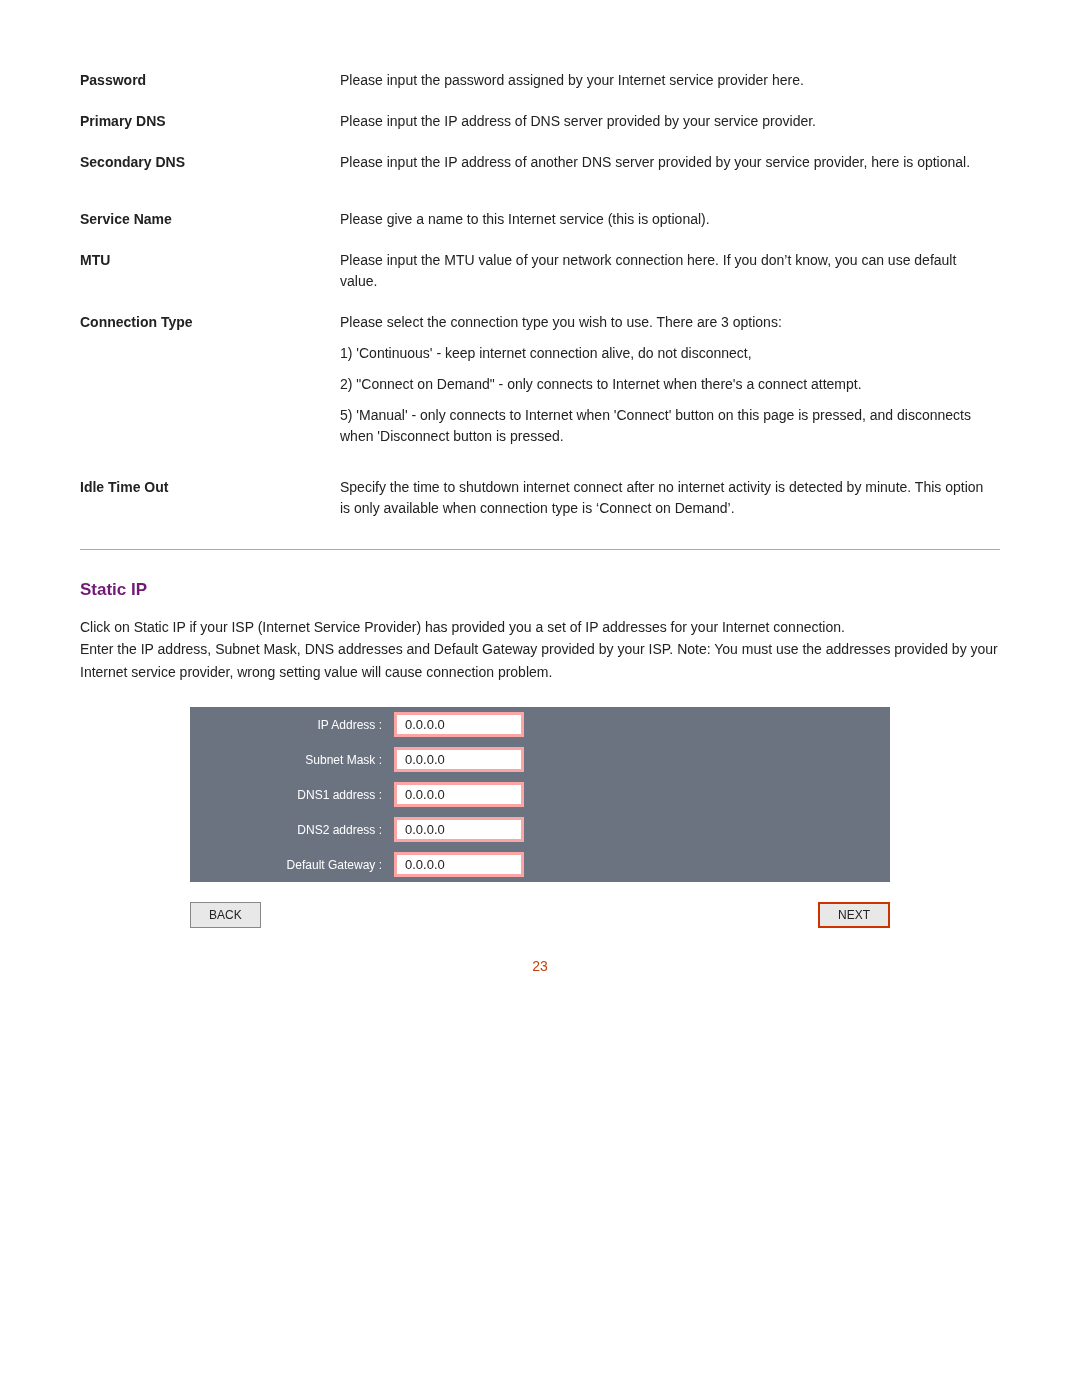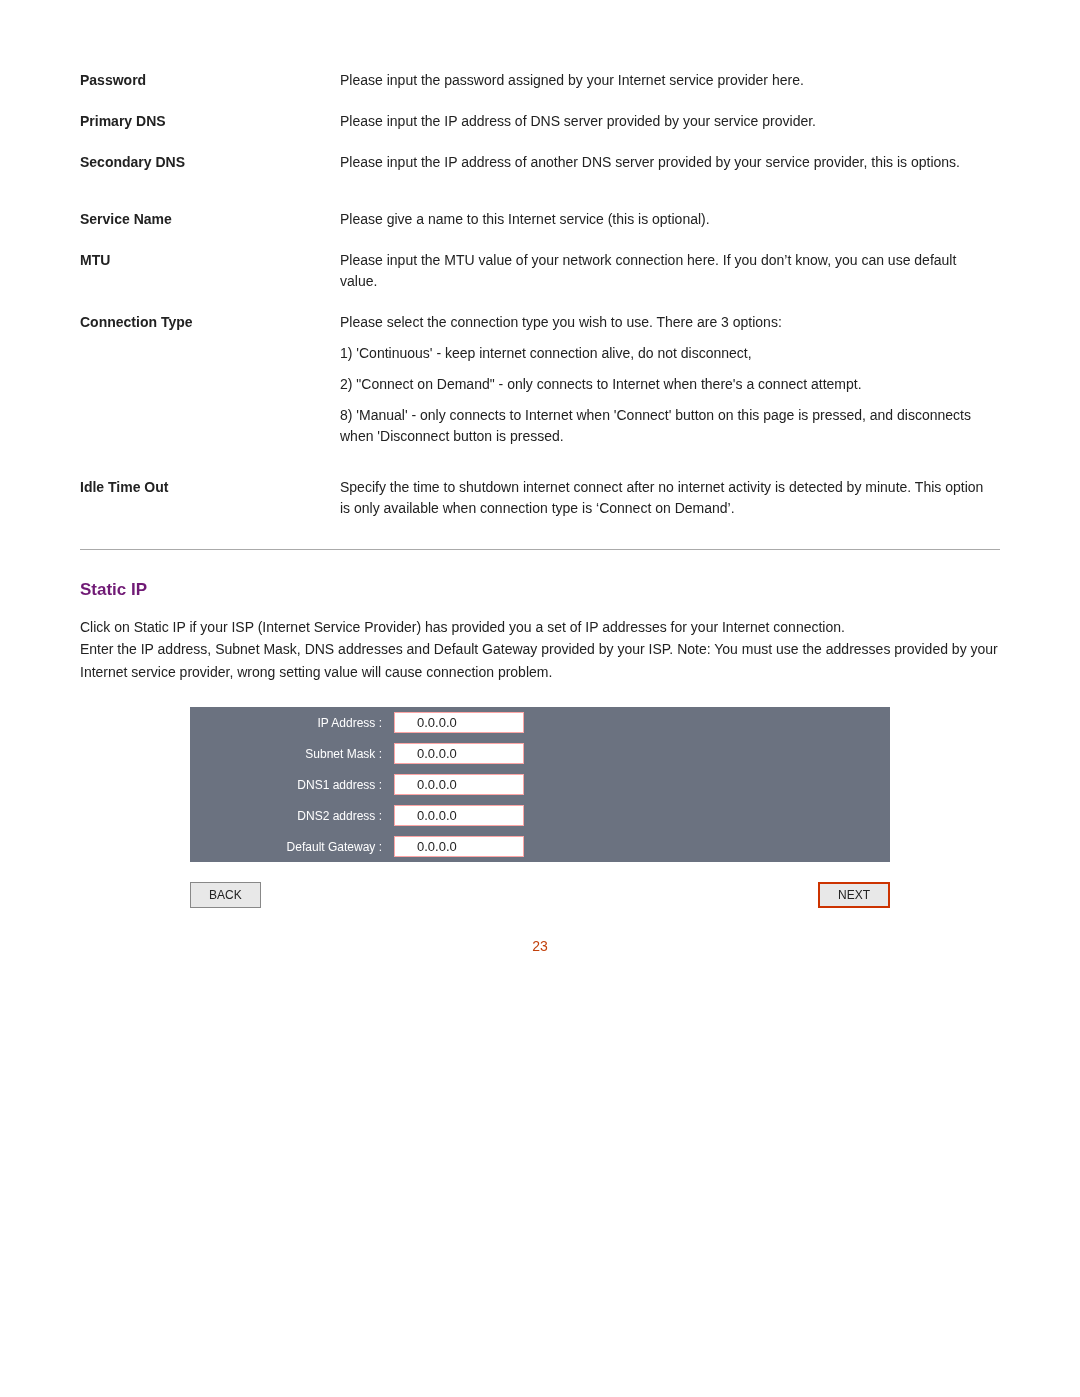--- a/index.html
+++ b/index.html
@@ -84,22 +84,22 @@
       text-align: right;
       width: 200px;
       font-size: 12px;
       white-space: nowrap;
     }
     .form-table td:last-child {
       padding-left: 4px;
     }
     .form-table input[type="text"] {
       background: #fff;
-      border: 1px solid #fca5a5;
-      padding: 2px 22px;
+      border: 3px solid #fca5a5;
+      padding: 2px 8px;
       font-size: 13px;
       color: #222;
       width: 130px;
     }
 
     .button-row {
       display: flex;
       justify-content: space-between;
       gap: 8px;
       width: 700px;
@@ -136,40 +136,40 @@
   <tr>
         <td>Password</td>
         <td>Please input the password assigned by your Internet service provider here.</td>
       </tr>
       <tr>
         <td>Primary DNS</td>
         <td>Please input the IP address of DNS server provided by your service provider.</td>
       </tr>
       <tr>
         <td>Secondary DNS</td>
-        <td>Please input the IP address of another DNS server provided by your service provider, this is options.</td>
+        <td>Please input the IP address of another DNS server provided by your service provider, here is optional.</td>
       </tr>
       <tr class="spacer-row">
         <td colspan="2" style="padding:8px 0;"></td>
       </tr>
       <tr>
         <td>Service Name</td>
         <td>Please give a name to this Internet service (this is optional).</td>
       </tr>
       <tr>
         <td>MTU</td>
         <td>Please input the MTU value of your network connection here. If you don’t know, you can use default value.</td>
       </tr>
       <tr>
         <td>Connection Type</td>
         <td>
           <p style="margin-bottom: 10px;">Please select the connection type you wish to use. There are 3 options:</p>
           <p style="margin-bottom: 10px;">1) 'Continuous' - keep internet connection alive, do not disconnect,</p>
           <p style="margin-bottom: 10px;">2) "Connect on Demand" - only connects to Internet when there's a connect attempt.</p>
-          <p style="margin-bottom: 10px;">8) 'Manual' - only connects to Internet when 'Connect' button on this page is pressed, and disconnects when 'Disconnect button is pressed.</p>
+          <p style="margin-bottom: 10px;">5) 'Manual' - only connects to Internet when 'Connect' button on this page is pressed, and disconnects when 'Disconnect button is pressed.</p>
         </td>
       </tr>
       <tr>
         <td>Idle Time Out</td>
         <td>Specify the time to shutdown internet connect after no internet activity is detected by minute. This option is only available when connection type is ‘Connect on Demand’.</td>
       </tr>
     </tbody>
 </table>
 
 <hr class="divider">

